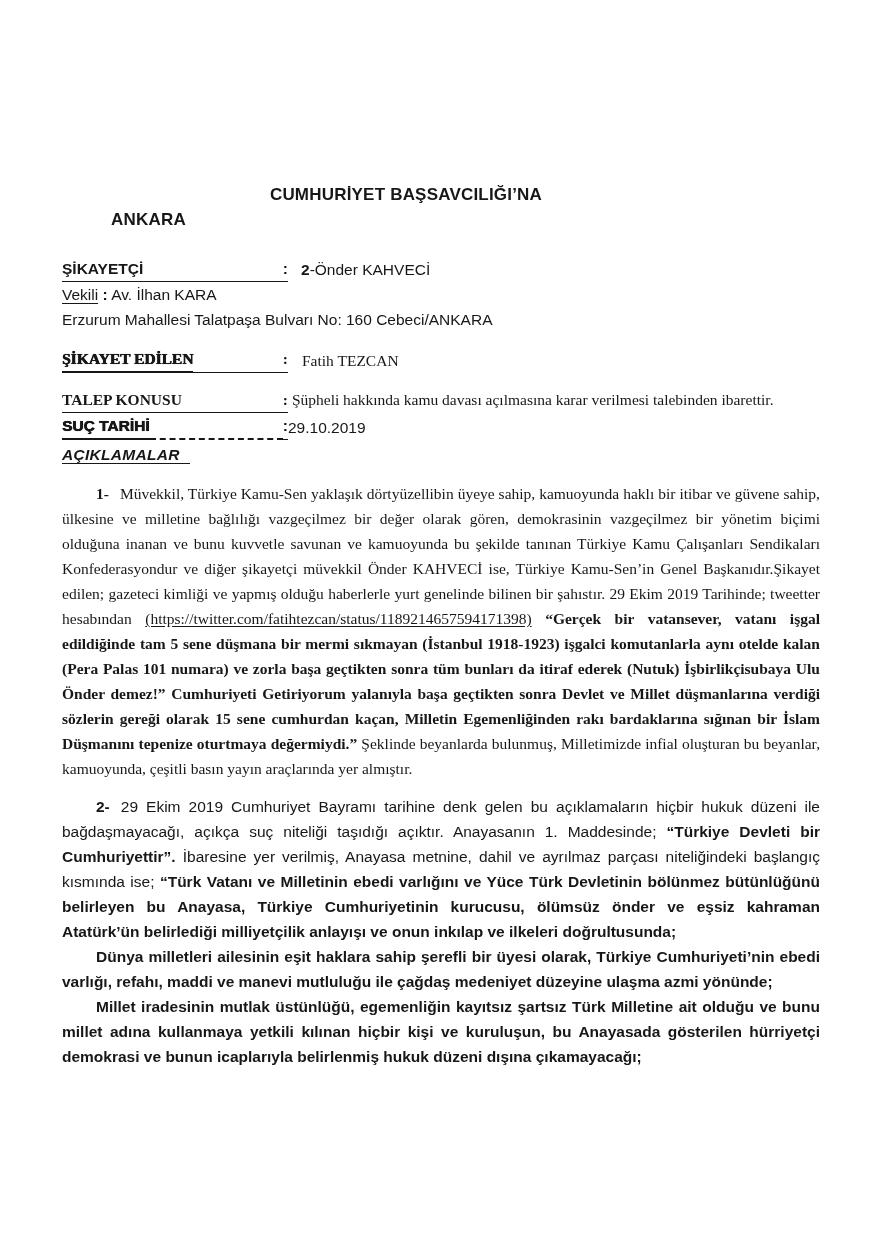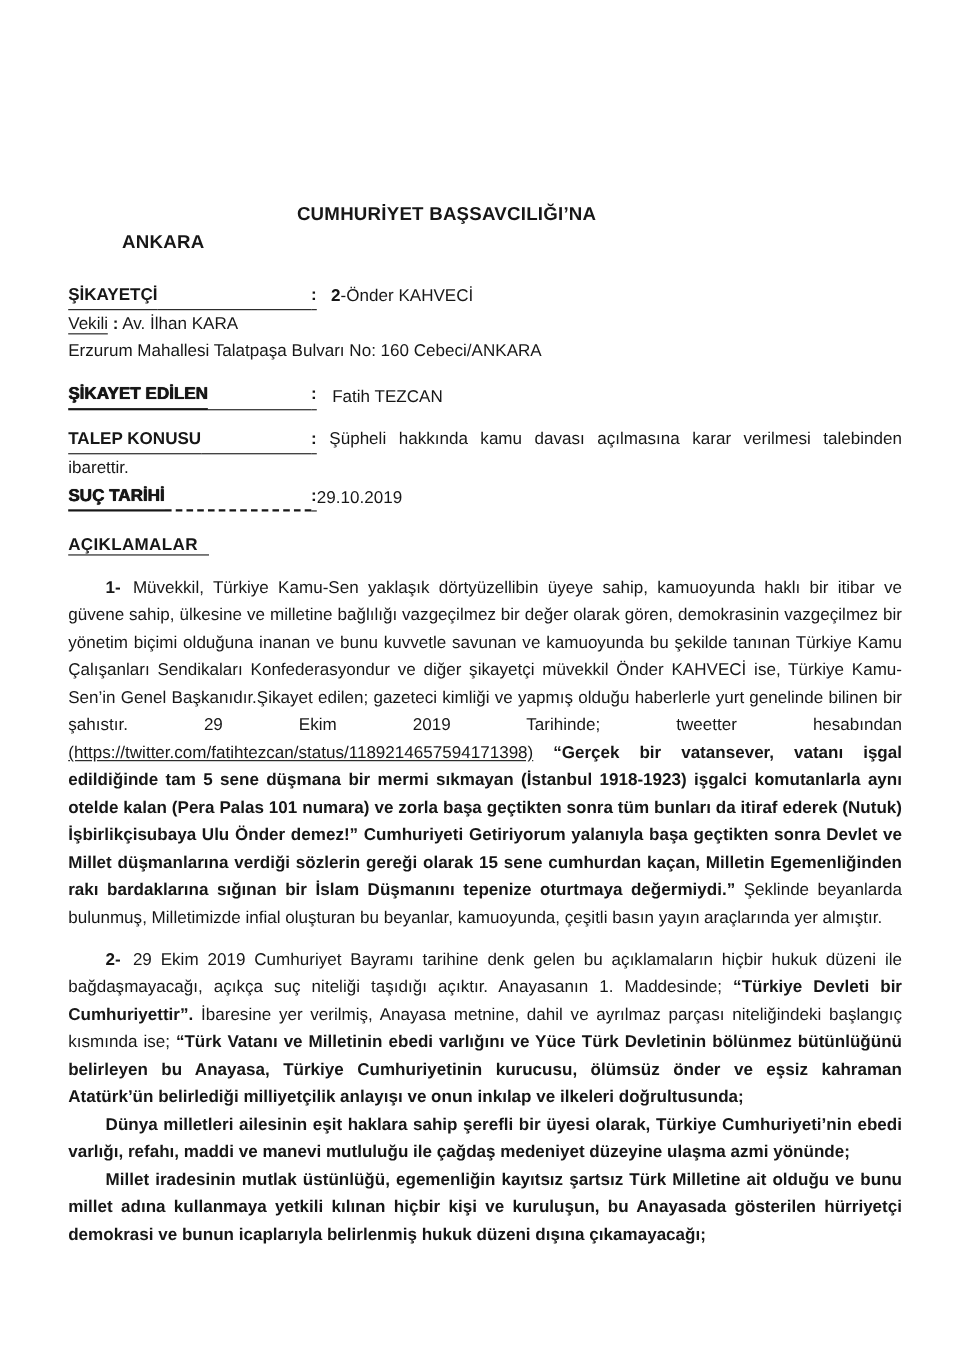--- a/index.html
+++ b/index.html
@@ -28,23 +28,23 @@
   .valuecell { flex:1 1 auto; padding-left:8px; }
   .valuecell.wide { padding-left:14px; }
   .ind2 { padding-left:5px; }
   .plainlbl { font-weight:400; border-bottom:1.5px solid #171717; }
   .b { font-weight:700; }
   .u { text-decoration:underline; text-underline-offset:2px; }
   .num { margin-right:11px; }
   .para { margin:0; text-align:justify; text-indent:34px; }
   .talep { text-align:justify; }
   .heading { font-weight:700; border-bottom:1.5px solid #171717; padding-right:10px; letter-spacing:0.3px; }
-  .mt14 { margin-top:14px; }
+  .mt14 { margin-top:14px;font-family:Liberation Serif, serif; }
   .mt13 { margin-top:13px; }
-  .mt18 { margin-top:18px; }
+  .mt18 { margin-top:2px;font-style:italic; }
 </style>
 </head>
 <body>
 
 <div class="page">
 
   <div class="hdr hdr1">CUMHURİYET BAŞSAVCILIĞI’NA</div>
   <div class="hdr hdr2">ANKARA</div>
 
   <div class="fields">

